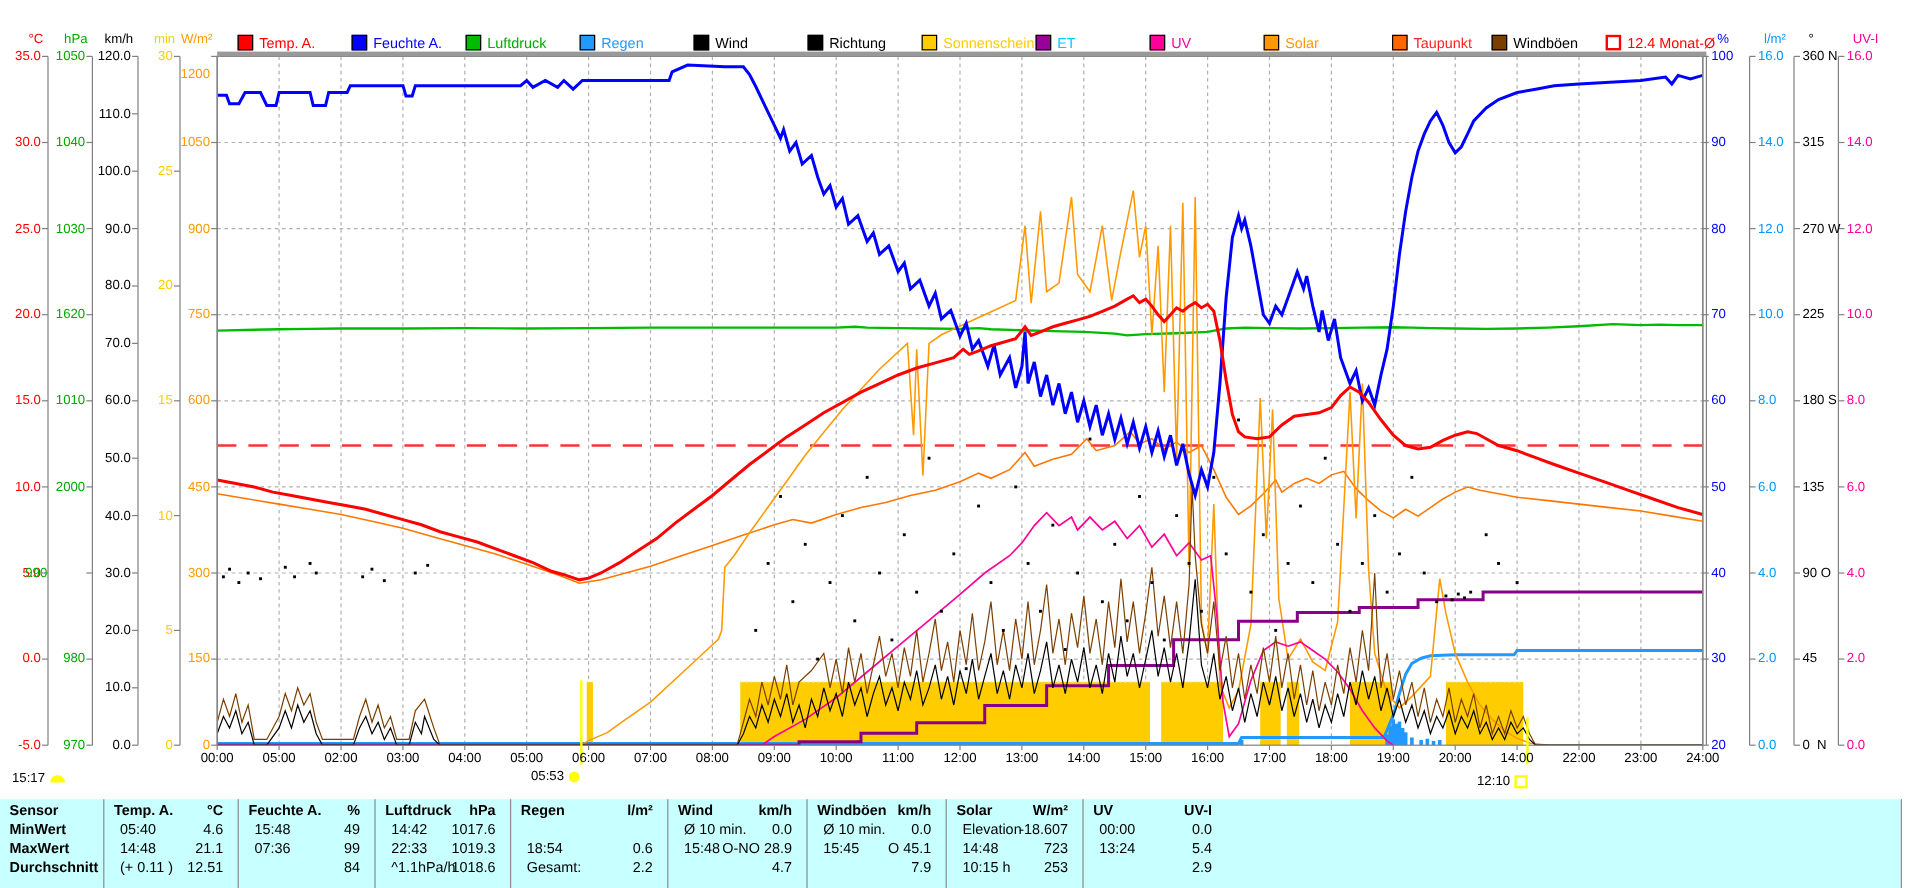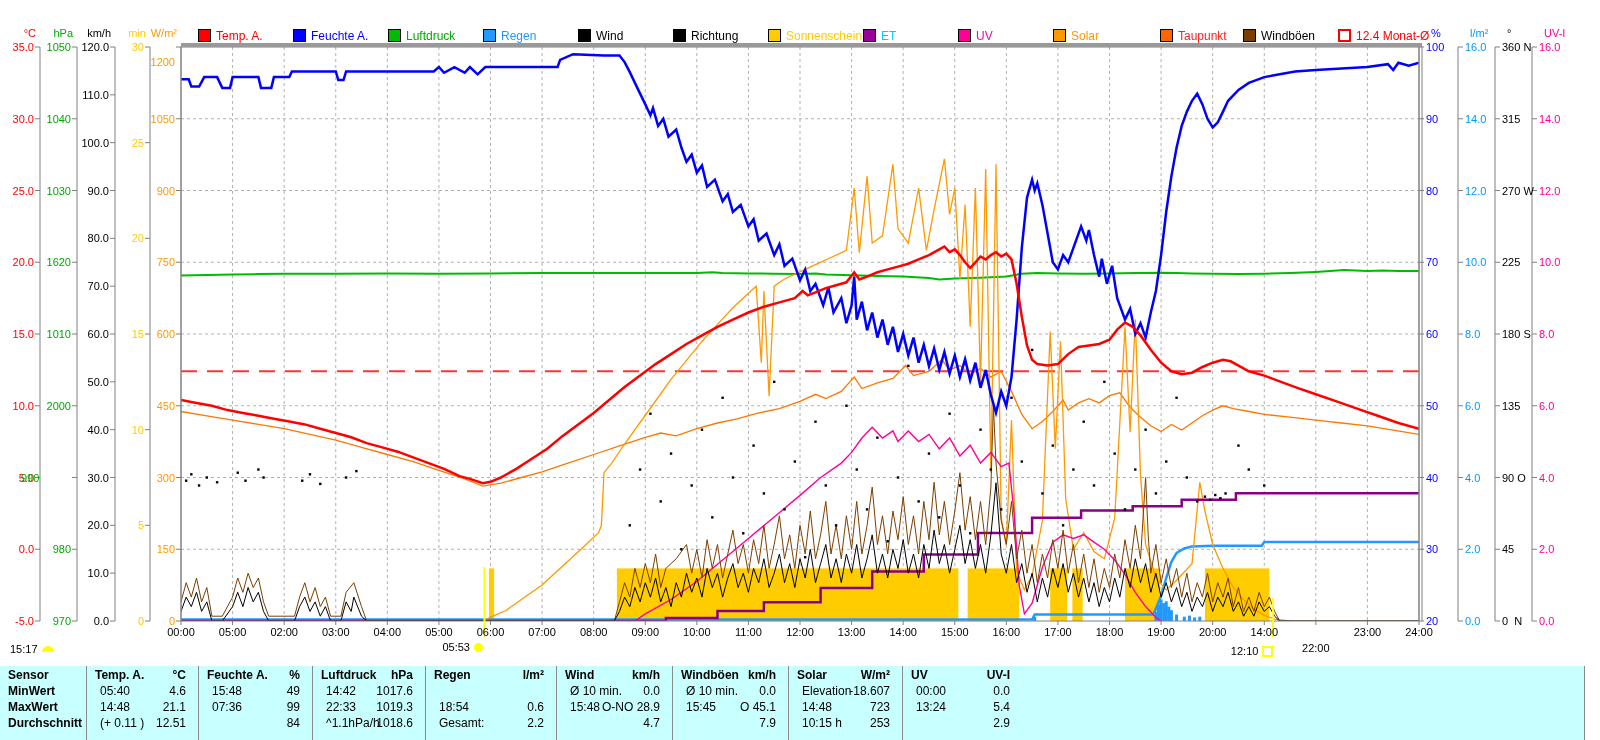--- a/index.html
+++ b/index.html
@@ -424,21 +424,21 @@
       <div class="xlab" style="left: 776px;">12:00</div>
       <div class="xlab" style="left: 827.583px;">13:00</div>
       <div class="xlab" style="left: 879.167px;">14:00</div>
       <div class="xlab" style="left: 930.75px;">15:00</div>
       <div class="xlab" style="left: 982.333px;">16:00</div>
       <div class="xlab" style="left: 1033.92px;">17:00</div>
       <div class="xlab" style="left: 1085.5px;">18:00</div>
       <div class="xlab" style="left: 1137.08px;">19:00</div>
       <div class="xlab" style="left: 1188.67px;">20:00</div>
       <div class="xlab" style="left: 1240.25px;">14:00</div>
-      <div class="xlab" style="left: 1291.83px; margin-top: 16px;">22:00</div>
+      <div class="xlab" style="left: 1291.83px;">22:00</div>
       <div class="xlab" style="left: 1343.42px;">23:00</div>
       <div class="xlab" style="left: 1395px;">24:00</div>
     </div>
 
   <div class="suntime" style="left:10px;top:643px;">
     <span>15:17</span>
     <span class="sun-half"></span>
   </div>
   <div class="suntime" id="sunrise-label" style="left: 442.465px; top: 641px;">
     <span>05:53</span>

